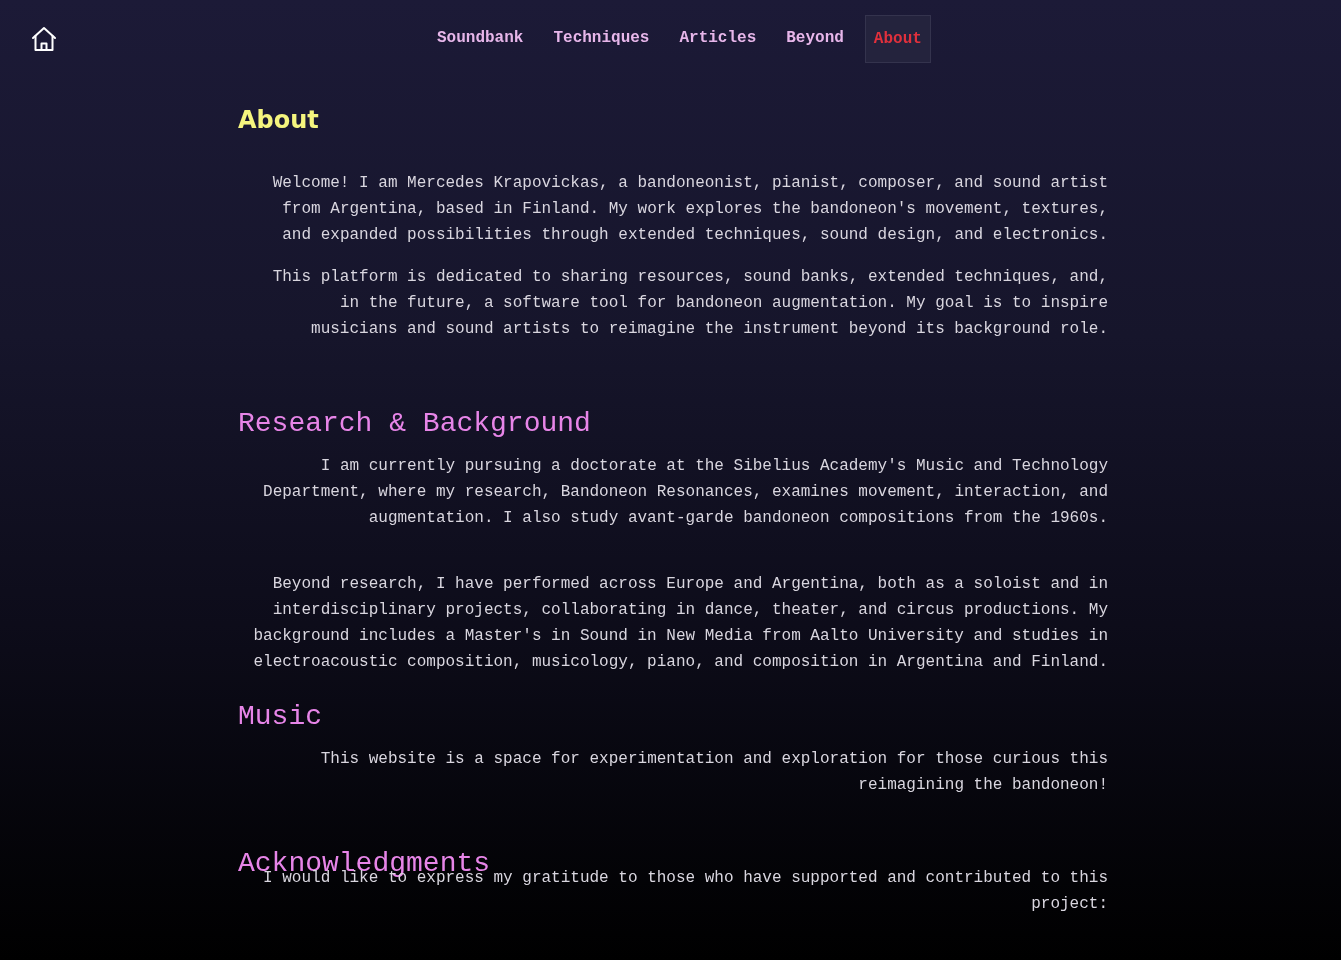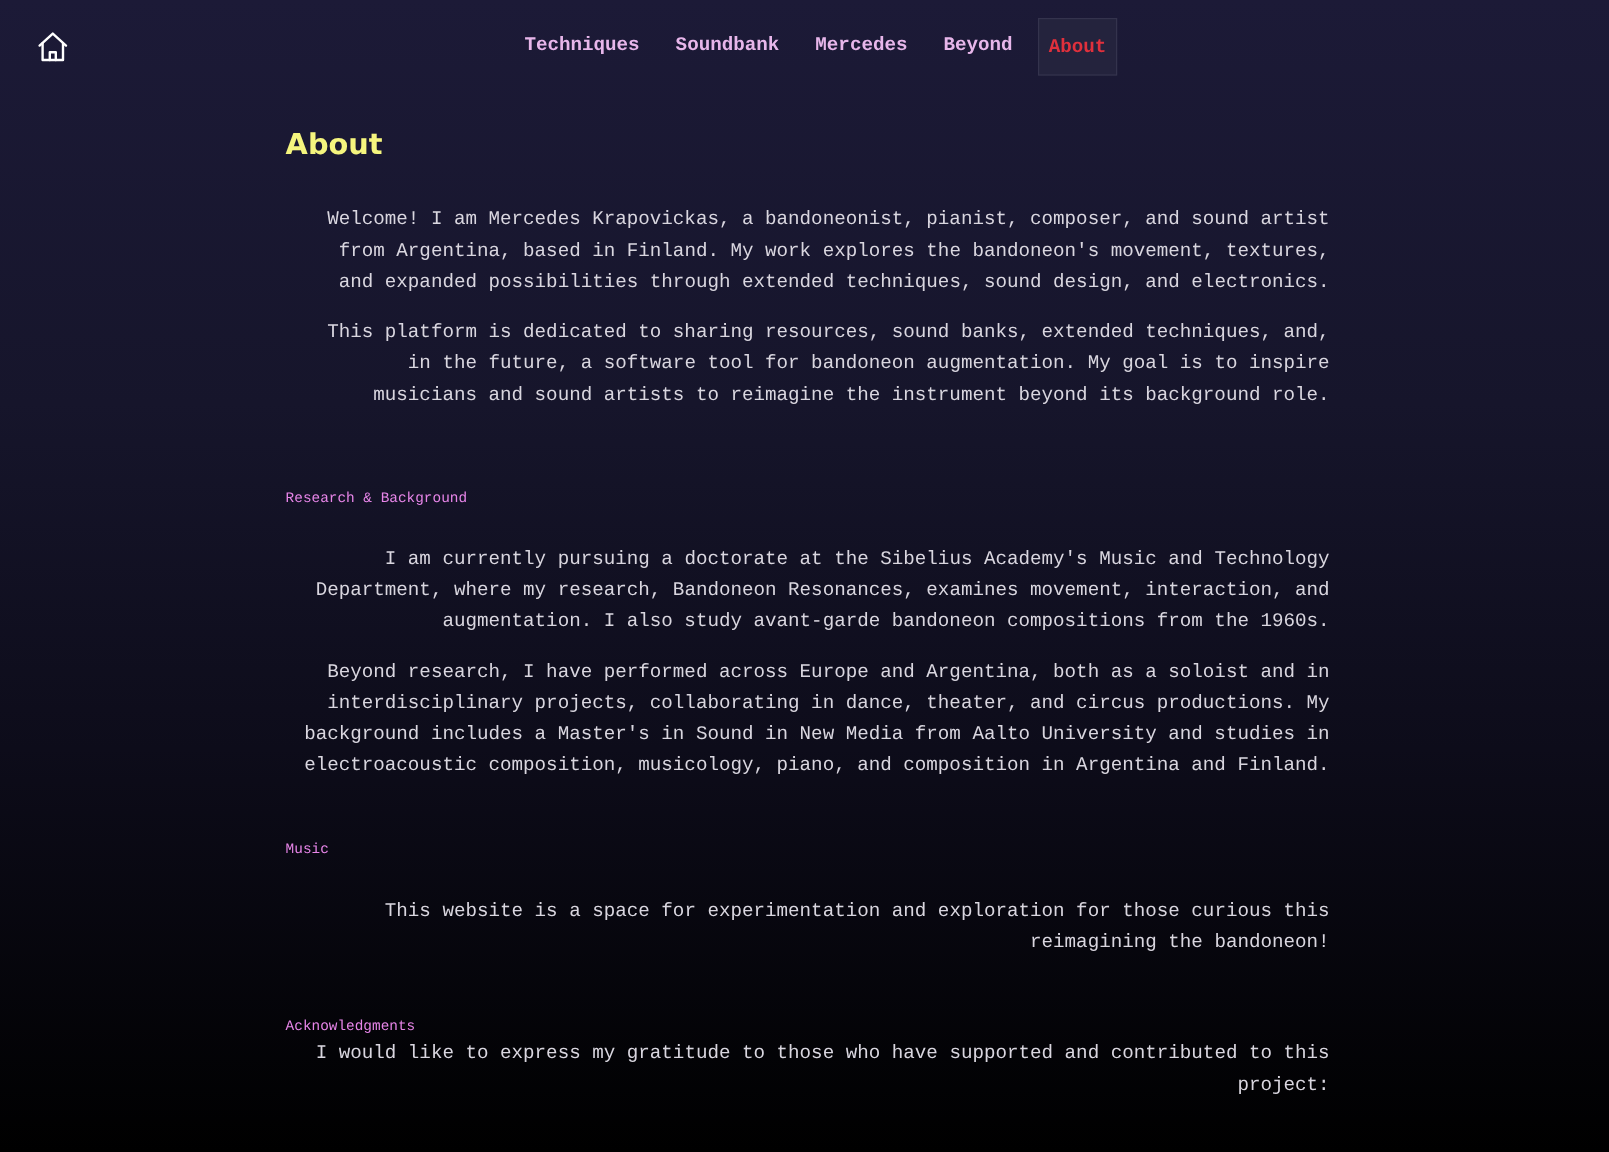--- a/index.html
+++ b/index.html
@@ -86,60 +86,60 @@
       width: 870px;
       white-space: pre-line;
       text-align: right;
     }
     .section-heading {
       position: absolute;
       left: 0;
       margin: 0;
       font-family: "Liberation Mono", "DejaVu Sans Mono", monospace;
       font-weight: normal;
-      font-size: 12px;
+      font-size: 28px;
       color: #e785e8;
       white-space: nowrap;
     }
   </style>
 </head>
 <body>
 
 <header class="topbar">
   <a class="home-link">
     <svg viewBox="0 0 28 28" fill="none" stroke="#ffffff" stroke-width="2" stroke-linejoin="round" stroke-linecap="round">
       <path d="M3 13 L14 3 L25 13"></path>
       <path d="M5.5 11 L5.5 25 L22.5 25 L22.5 11"></path>
       <path d="M11.5 25 L11.5 18.5 L16.5 18.5 L16.5 25"></path>
     </svg>
   </a>
   <nav class="nav">
+    <a class="nav-item">Soundbank</a>
     <a class="nav-item">Techniques</a>
-    <a class="nav-item">Soundbank</a>
-    <a class="nav-item">Mercedes</a>
+    <a class="nav-item">Articles</a>
     <a class="nav-item">Beyond</a>
     <a class="nav-item active">About</a>
   </nav>
 </header>
 
 <main class="content">
   <h1 class="page-title">About</h1>
 
   <p class="para" style="top:170px">Welcome! I am Mercedes Krapovickas, a bandoneonist, pianist, composer, and sound artist
 from Argentina, based in Finland. My work explores the bandoneon's movement, textures,
 and expanded possibilities through extended techniques, sound design, and electronics.</p>
   <p class="para" style="top:264px">This platform is dedicated to sharing resources, sound banks, extended techniques, and,
 in the future, a software tool for bandoneon augmentation. My goal is to inspire
 musicians and sound artists to reimagine the instrument beyond its background role.</p>
 
   <h2 class="section-heading" style="top:408px">Research &amp; Background</h2>
   <p class="para" style="top:453px">I am currently pursuing a doctorate at the Sibelius Academy's Music and Technology
 Department, where my research, Bandoneon Resonances, examines movement, interaction, and
 augmentation. I also study avant-garde bandoneon compositions from the 1960s.</p>
-  <p class="para" style="top:547px">Beyond research, I have performed across Europe and Argentina, both as a soloist and in
+  <p class="para" style="top:571px">Beyond research, I have performed across Europe and Argentina, both as a soloist and in
 interdisciplinary projects, collaborating in dance, theater, and circus productions. My
 background includes a Master's in Sound in New Media from Aalto University and studies in
 electroacoustic composition, musicology, piano, and composition in Argentina and Finland.</p>
 
   <h2 class="section-heading" style="top:701px">Music</h2>
   <p class="para" style="top:746px">This website is a space for experimentation and exploration for those curious this
 reimagining the bandoneon!</p>
 
   <h2 class="section-heading" style="top:848px">Acknowledgments</h2>
   <p class="para" style="top:865px">I would like to express my gratitude to those who have supported and contributed to this

